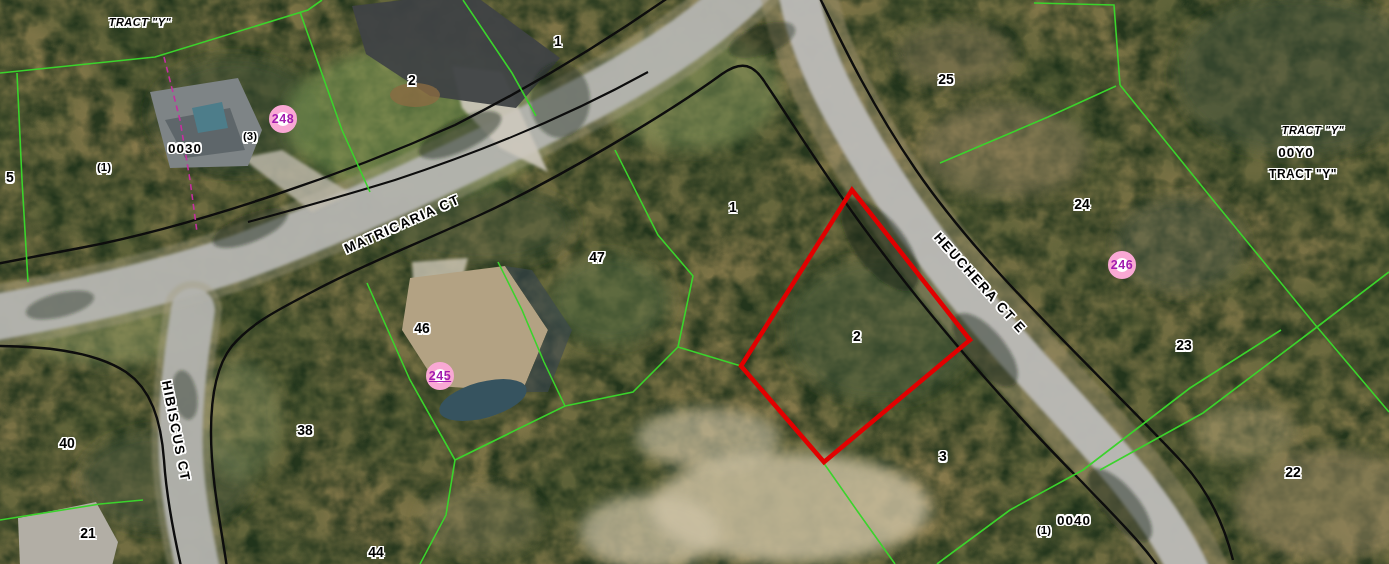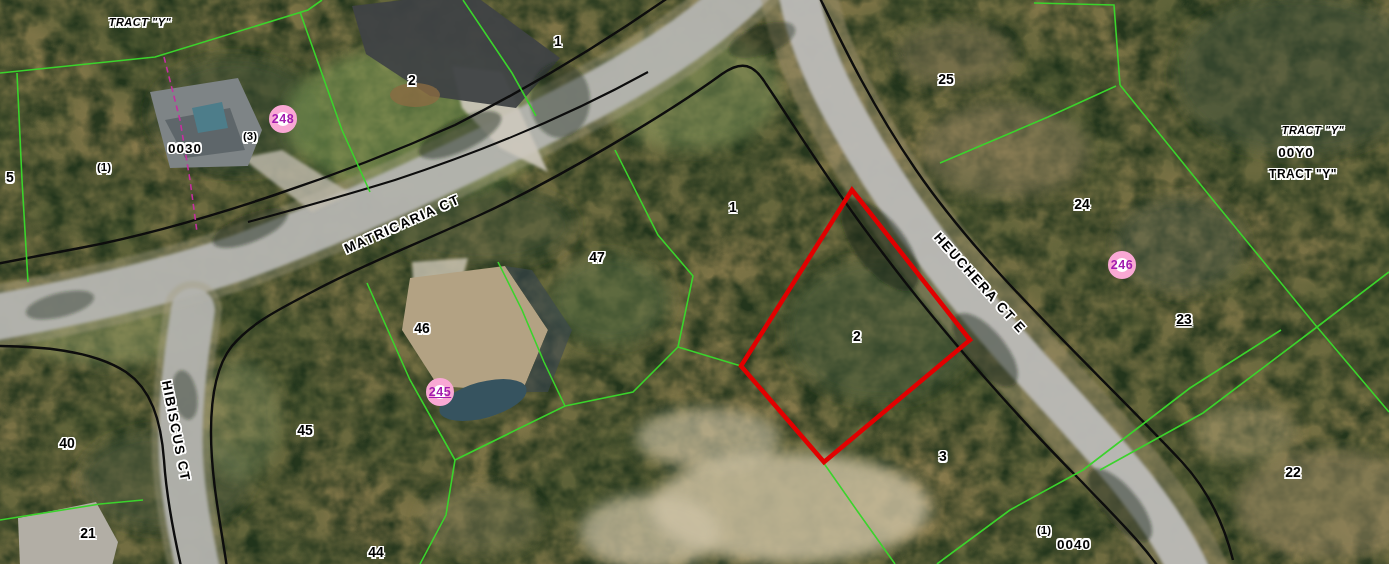--- a/index.html
+++ b/index.html
@@ -175,30 +175,30 @@
       <div class="lbl sub" style="left: 104px; top: 167px;">(1)</div>
       <div class="lbl code" style="left: 185px; top: 148px;">0030</div>
       <div class="lbl sub" style="left: 250px; top: 136px;">(3)</div>
       <div class="lbl street" style="left: 402px; top: 224px; --r: -24deg;">MATRICARIA CT</div>
       <div class="lbl parcel-number" style="left: 592px; top: 257px; padding-left: 10px;">47</div>
       <div class="lbl parcel-number" style="left: 733px; top: 207px;">1</div>
       <div class="lbl parcel-number" style="left: 422px; top: 328px;">46</div>
       <div class="lbl parcel-number" style="left: 857px; top: 336px;">2</div>
       <div class="lbl street" style="left: 980px; top: 283px; --r: 48deg;">HEUCHERA CT E</div>
       <div class="lbl parcel-number" style="left: 1082px; top: 204px;">24</div>
-      <div class="lbl parcel-number" style="left: 1184px; top: 319px; text-decoration: underline;">23</div>
+      <div class="lbl parcel-number" style="left: 1184px; top: 345px;">23</div>
       <div class="lbl tract" style="left: 1313px; top: 130px;">TRACT "Y"</div>
       <div class="lbl code" style="left: 1292px; top: 152px; padding-left: 8px;">00Y0</div>
       <div class="lbl tract-bold" style="left: 1303px; top: 174px;">TRACT "Y"</div>
       <div class="lbl parcel-number" style="left: 1293px; top: 472px;">22</div>
       <div class="lbl parcel-number" style="left: 67px; top: 443px;">40</div>
       <div class="lbl street" style="left: 176px; top: 431px; --r: 79deg;">HIBISCUS CT</div>
       <div class="lbl parcel-number" style="left: 88px; top: 533px;">21</div>
-      <div class="lbl parcel-number" style="left: 305px; top: 430px;">45</div>
+      <div class="lbl parcel-number" style="left: 305px; top: 430px;">38</div>
       <div class="lbl parcel-number" style="left: 376px; top: 552px;">44</div>
       <div class="lbl parcel-number" style="left: 943px; top: 456px;">3</div>
-      <div class="lbl code" style="left: 1074px; top: 544px;">0040</div>
+      <div class="lbl code" style="left: 1074px; top: 520px;">0040</div>
       <div class="lbl sub" style="left: 1044px; top: 530px;">(1)</div>
       <div class="badge" style="left: 283px; top: 119px;">248</div>
-      <div class="badge" style="left: 440px; top: 392px; text-decoration: underline;">245</div>
+      <div class="badge" style="left: 440px; top: 376px; text-decoration: underline;">245</div>
       <div class="badge" style="left: 1122px; top: 248px; margin-top: 17px;">246</div>
     </div>
 </div>
 
 </body></html>

